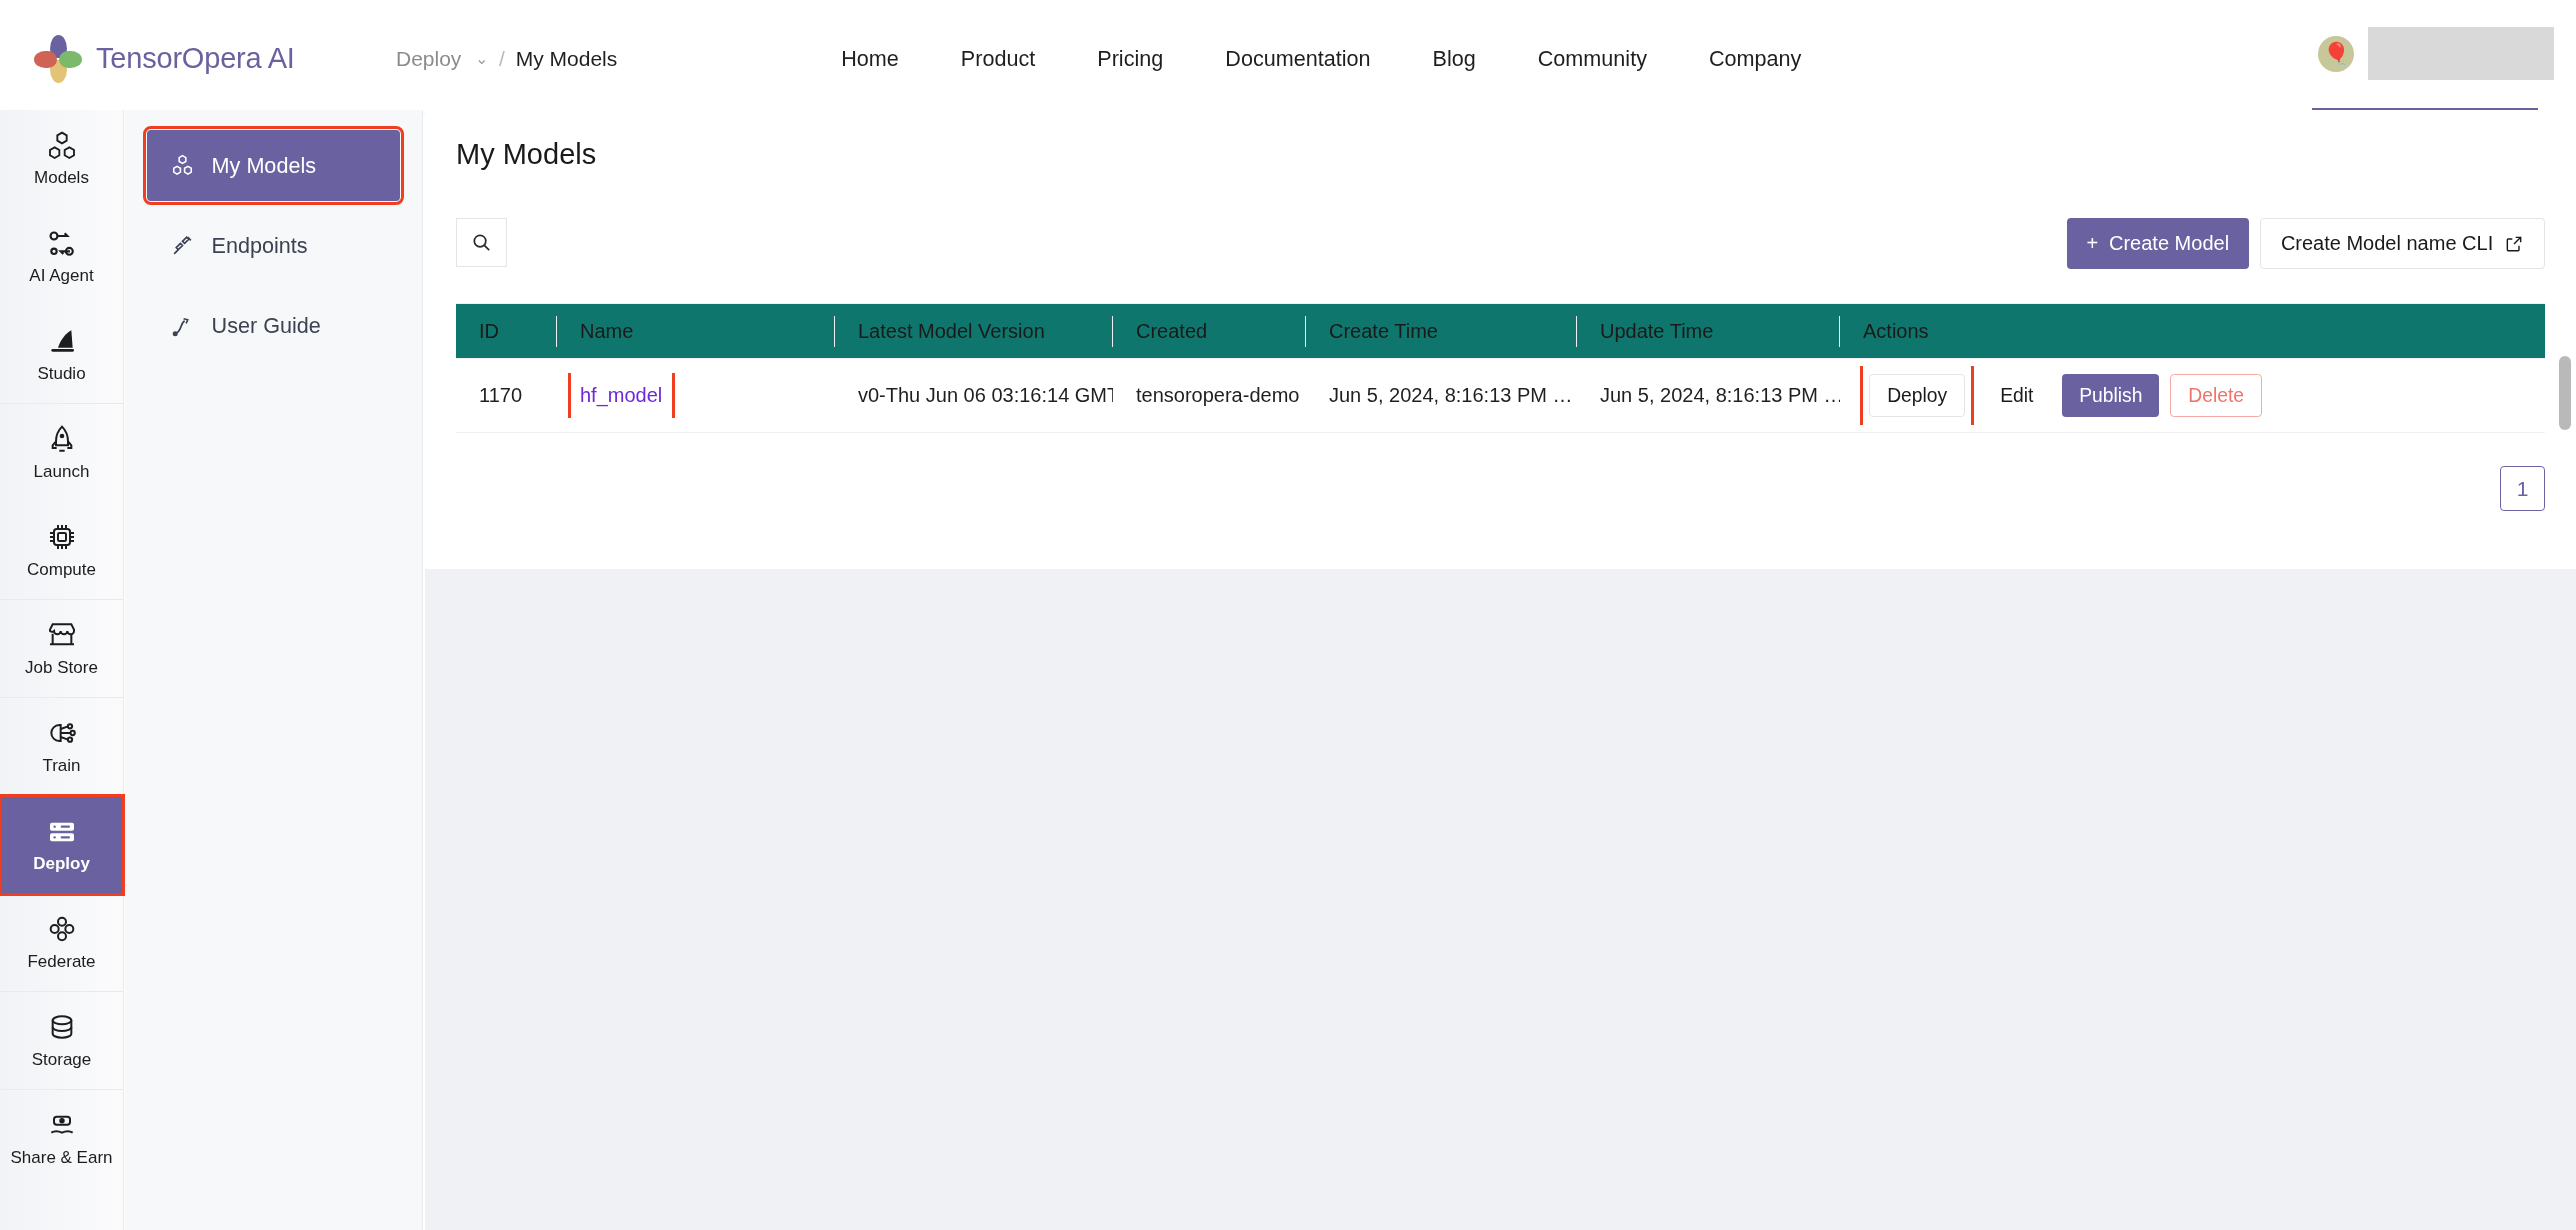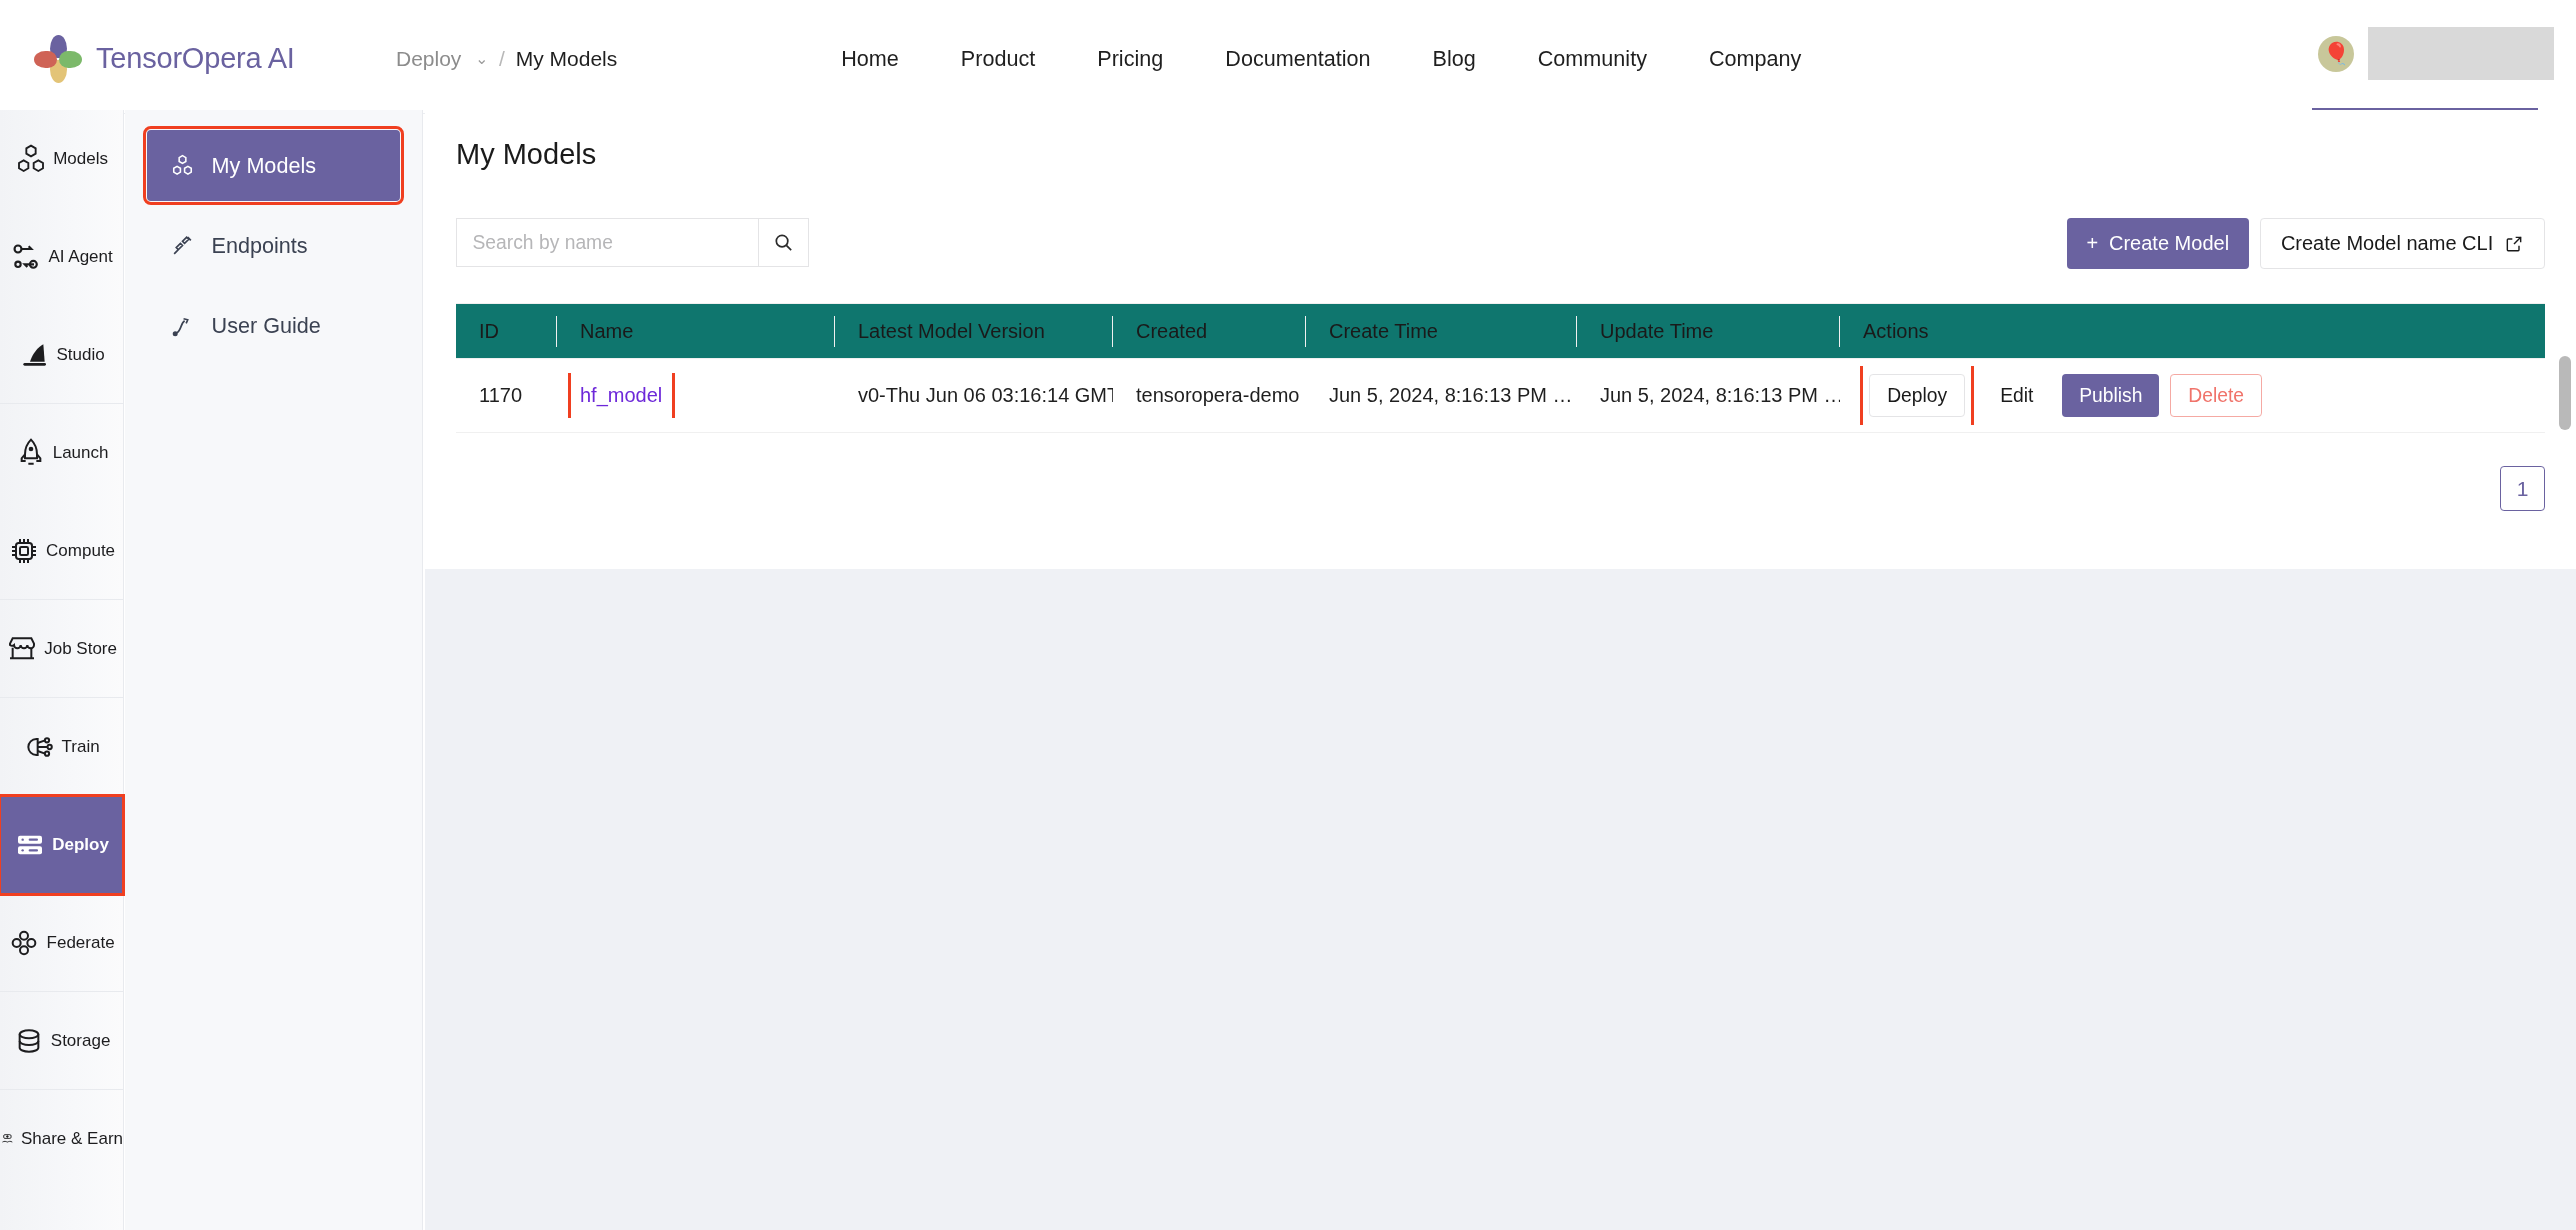--- a/index.html
+++ b/index.html
@@ -70,21 +70,21 @@
   
   .rail {
     position: absolute; left: 0; top: 110px;
     width: 124px; height: 1121px;
     background: linear-gradient(to right, #f2f3f6 0%, #f7f8fa 60%, #fbfbfc 100%);
     border-right: 1.5px solid #e8eaee;
   }
   .rail-item {
     position: relative;
     height: 98px;
-    display: flex; flex-direction: row;
+    display: flex; flex-direction: column;
     align-items: center; justify-content: center; gap: 6.2px;
     color: #1d1d1f;
   }
   .rail-item.divider-after { border-bottom: 1.5px solid #e8eaee; }
   .rail-label { font-size: 17px; white-space: nowrap; }
   .rail-item.active {
     background: #6a62a0; color: #ffffff;
     outline: 3.9px solid #f03f20; outline-offset: -1.5px;
     z-index: 3;
   }
@@ -401,21 +401,20 @@
     <span>User Guide</span>
   </div>
 </div>
 
 <div class="content">
   <div class="card">
 
     <div class="page-title">My Models</div>
 
     <div class="searchwrap">
-      <input class="search-input" type="text" placeholder="Search by name" style="">
       <div class="search-btn">
         <svg width="23" height="23" viewBox="0 0 24 24" fill="none" stroke="#2b2b2b" stroke-width="1.8">
           <circle cx="10.5" cy="10.5" r="6"></circle>
             <path d="M15 15l5 5"></path>
         </svg>
       </div>
     </div>
 
     <div class="actions-top">
       <button class="btn btn-primary">

